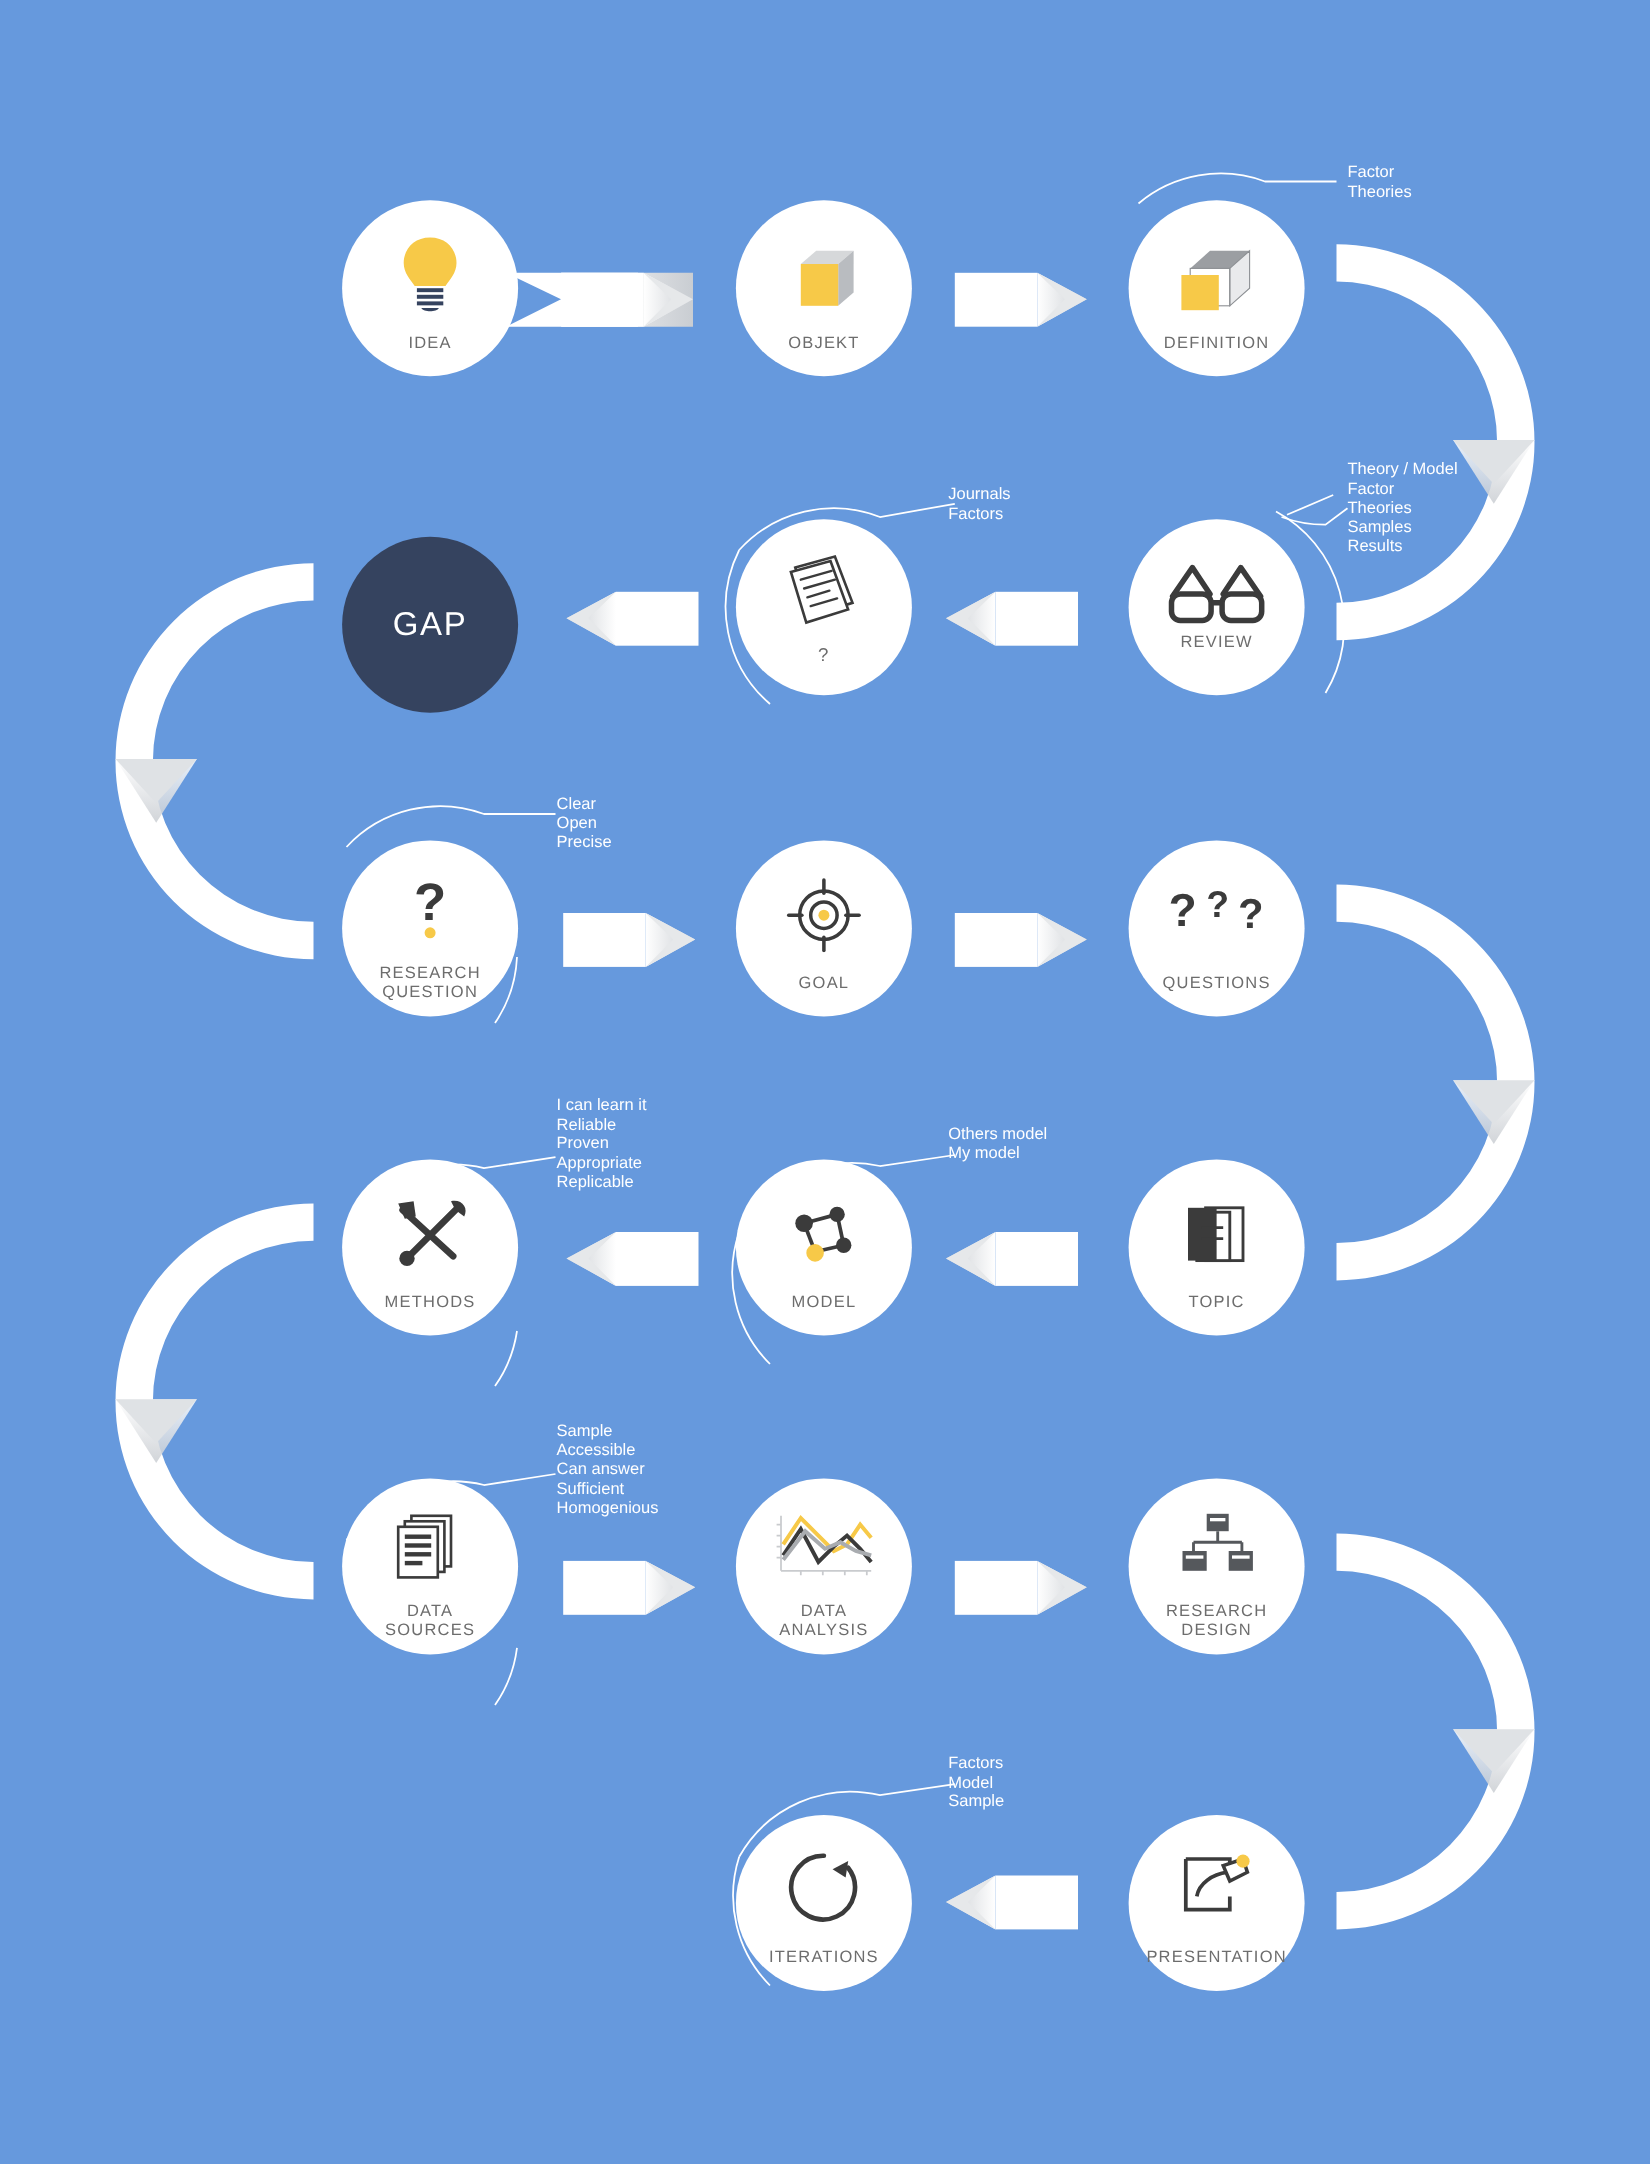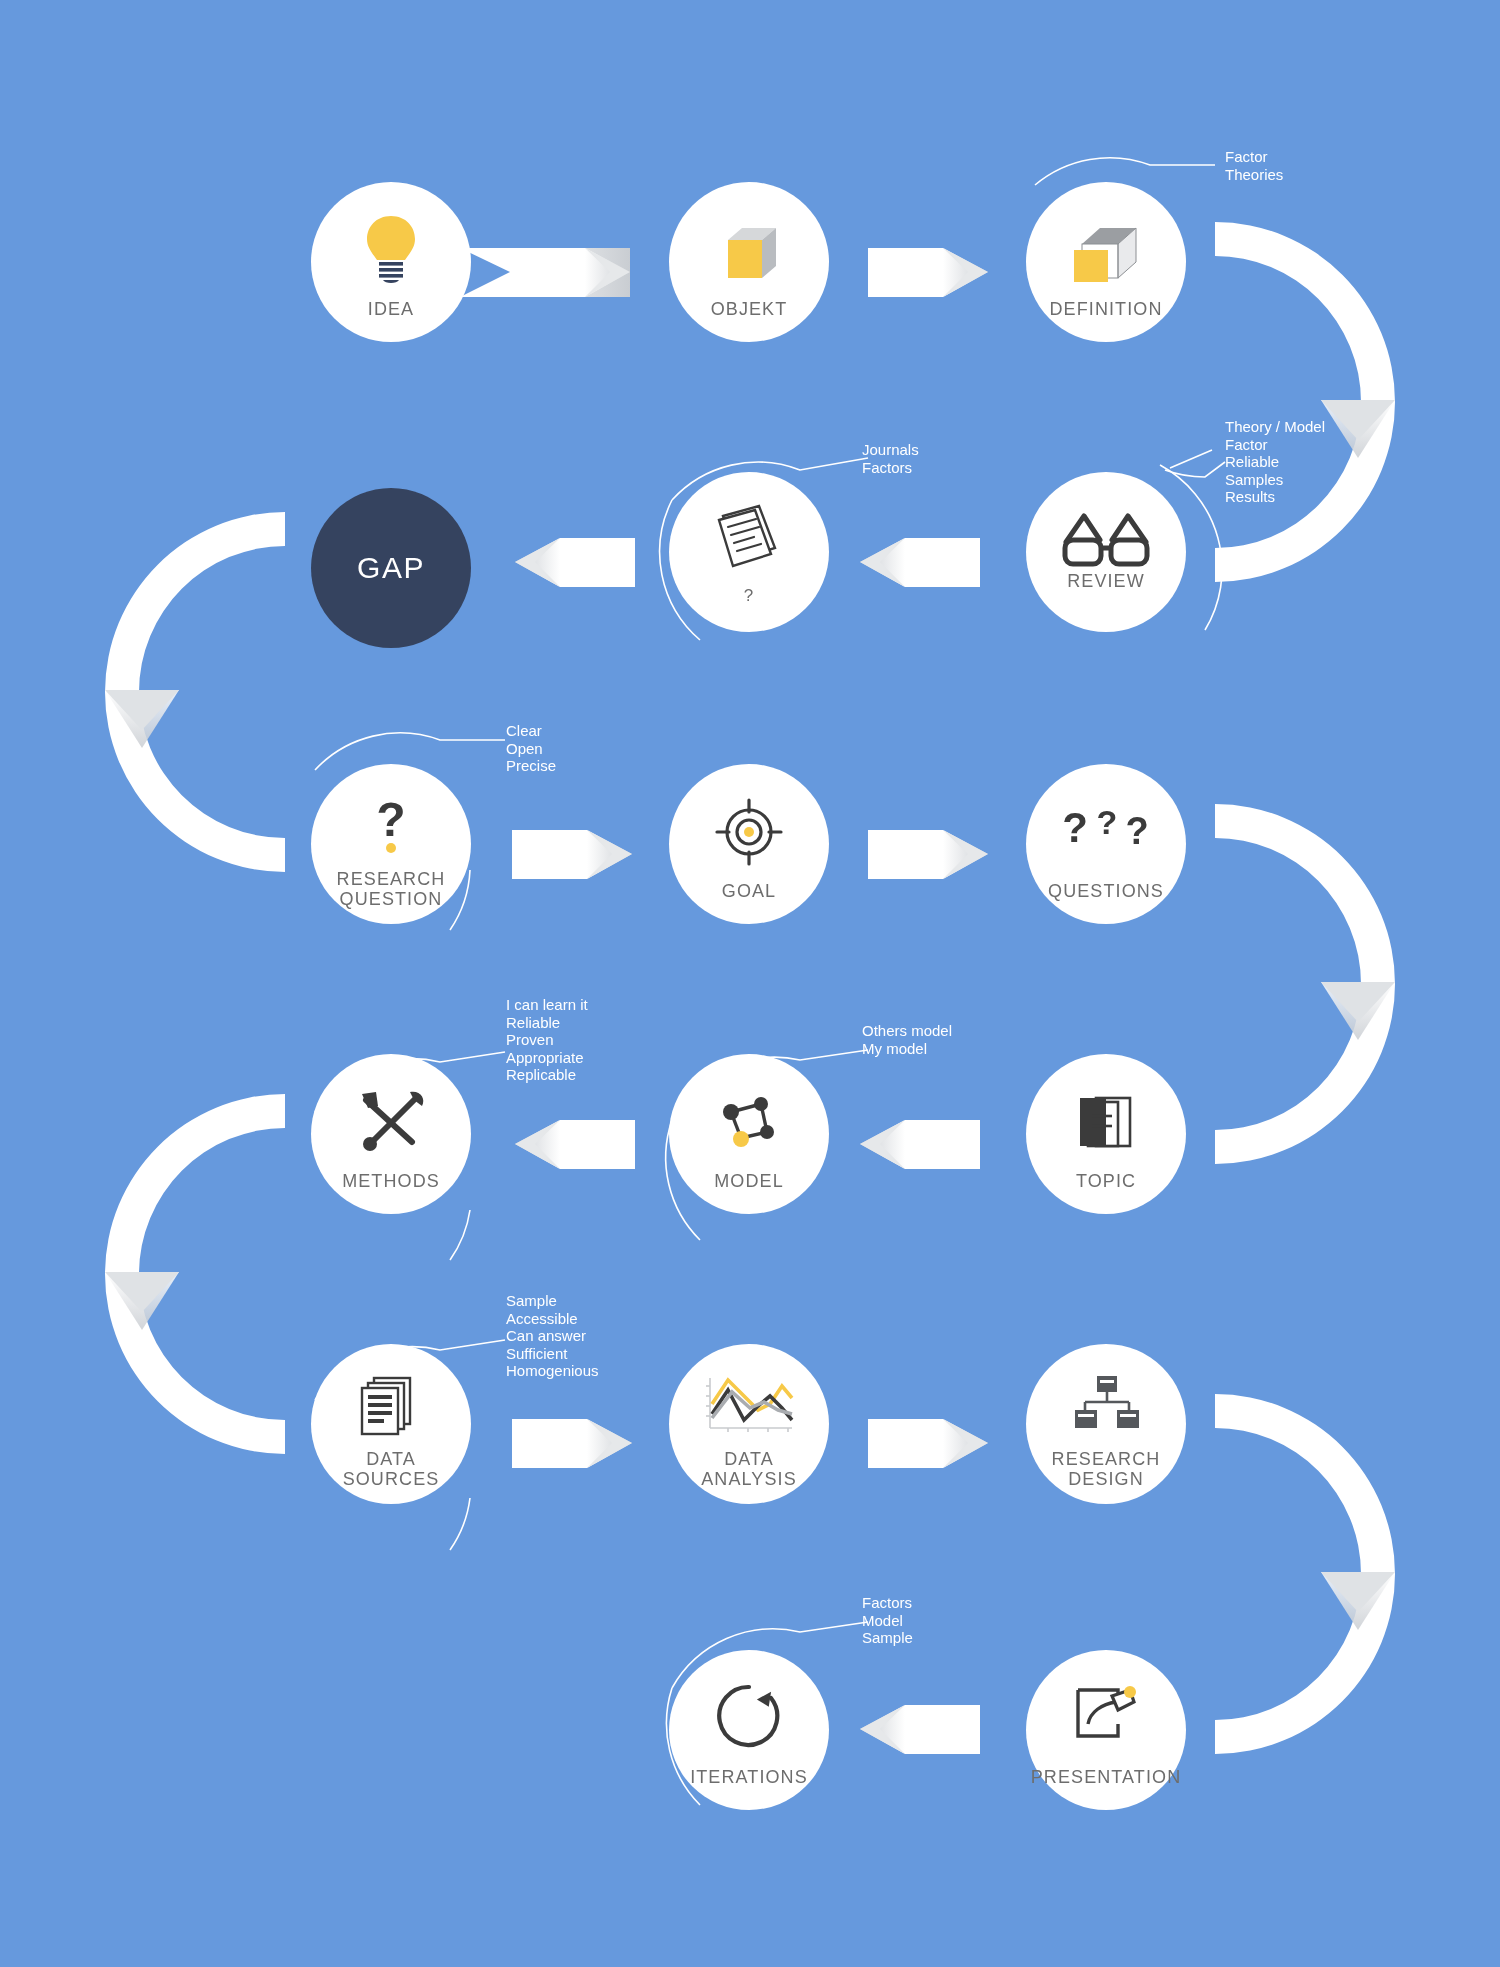--- a/index.html
+++ b/index.html
@@ -10,21 +10,21 @@
     overflow: hidden;
     position: relative;
   }
   #stage { position: absolute; inset: 0; }
   svg.layer { position: absolute; left: 0; top: 0; width: 1500px; height: 1967px; }
 
   .node { position: absolute; border-radius: 50%; background: #ffffff;
           display: flex; flex-direction: column; align-items: center;
           justify-content: center; }
   .node.gap { background: #35435f; }
-  .node-label { font-size: 18px; letter-spacing: 1.1px; color: #6d6d6d;
+  .node-label { font-size: 15px; letter-spacing: 1.1px; color: #6d6d6d;
                 text-align: center; line-height: 1.15; text-transform: uppercase;
                 position: absolute; left: 0; right: 0; }
   .node.gap .node-label { color: #ffffff; font-size: 30px; letter-spacing: 1.5px;
                           position: static; }
   .icon-wrap { position: absolute; display: flex; align-items: center;
                justify-content: center; }
 
   .annot { position: absolute; color: #ffffff; font-size: 15px;
            line-height: 1.17; white-space: pre; }
 </style>
@@ -432,21 +432,21 @@
       </svg>
     </span>
     <span class="node-label" style="bottom:22px;">PRESENTATION</span>
   </div>
 
   <div class="annot" style="left:1225px; top:148px;">Factor
 Theories</div>
 
   <div class="annot" style="left:1225px; top:418px;">Theory / Model
 Factor
-Reliable
+Theories
 Samples
 Results</div>
 
   <div class="annot" style="left:862px; top:441px;">Journals
 Factors</div>
 
   <div class="annot" style="left:506px; top:722px;">Clear
 Open
 Precise</div>
 

